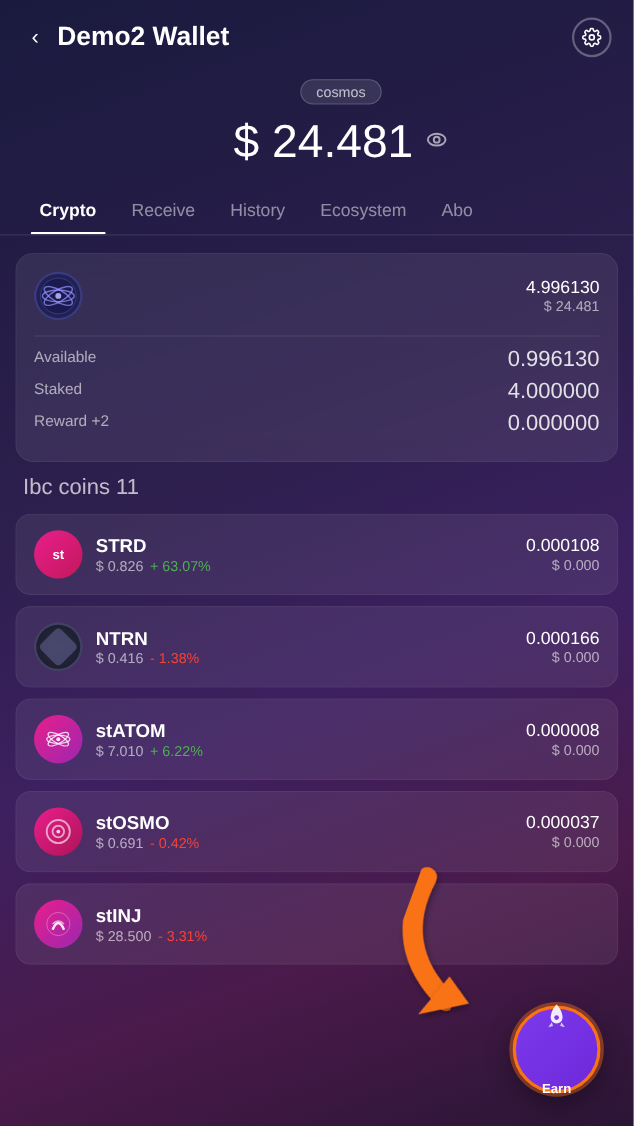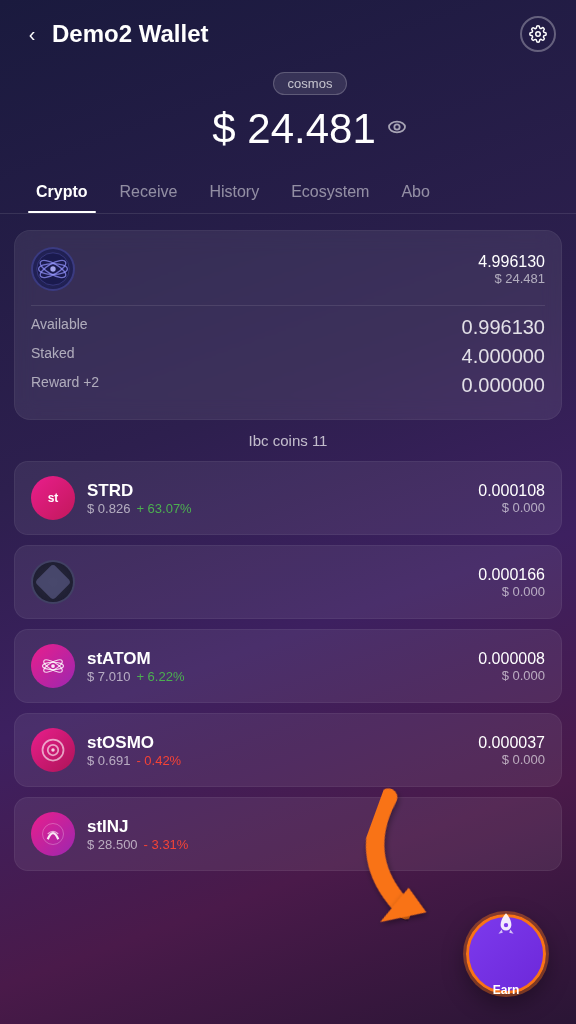--- a/index.html
+++ b/index.html
@@ -222,24 +222,23 @@
       font-size: 14px;
       color: rgba(255,255,255,0.6);
     }
 
     .detail-value {
       font-size: 20px;
       color: rgba(255,255,255,0.85);
     }
 
     .ibc-header {
-      font-size: 15px;
+      font-size: 20px;
       color: rgba(255,255,255,0.7);
       margin: 8px 7px 12px;
-      text-align: center;
     }
 
     .coin-card {
       background: rgba(255,255,255,0.07);
       border-radius: 14px;
       padding: 14px 16px;
       margin-bottom: 10px;
       display: flex;
       align-items: center;
       justify-content: space-between;
@@ -456,20 +455,27 @@
       <div class="coin-amount">0.000108</div>
       <div class="coin-value">$ 0.000</div>
     </div>
   </div>
 
   <div class="coin-card">
     <div class="coin-left">
       <div class="ntrn-icon">
         <div class="ntrn-inner"></div>
       </div>
+      <div class="coin-name-section">
+        <div class="coin-name">NTRN</div>
+        <div class="coin-price-row">
+          <span class="coin-price">$ 0.416</span>
+          <span class="coin-change-negative">- 1.38%</span>
+        </div>
+      </div>
     </div>
     <div class="coin-right">
       <div class="coin-amount">0.000166</div>
       <div class="coin-value">$ 0.000</div>
     </div>
   </div>
 
   <div class="coin-card">
     <div class="coin-left">
       <div class="statom-icon">

